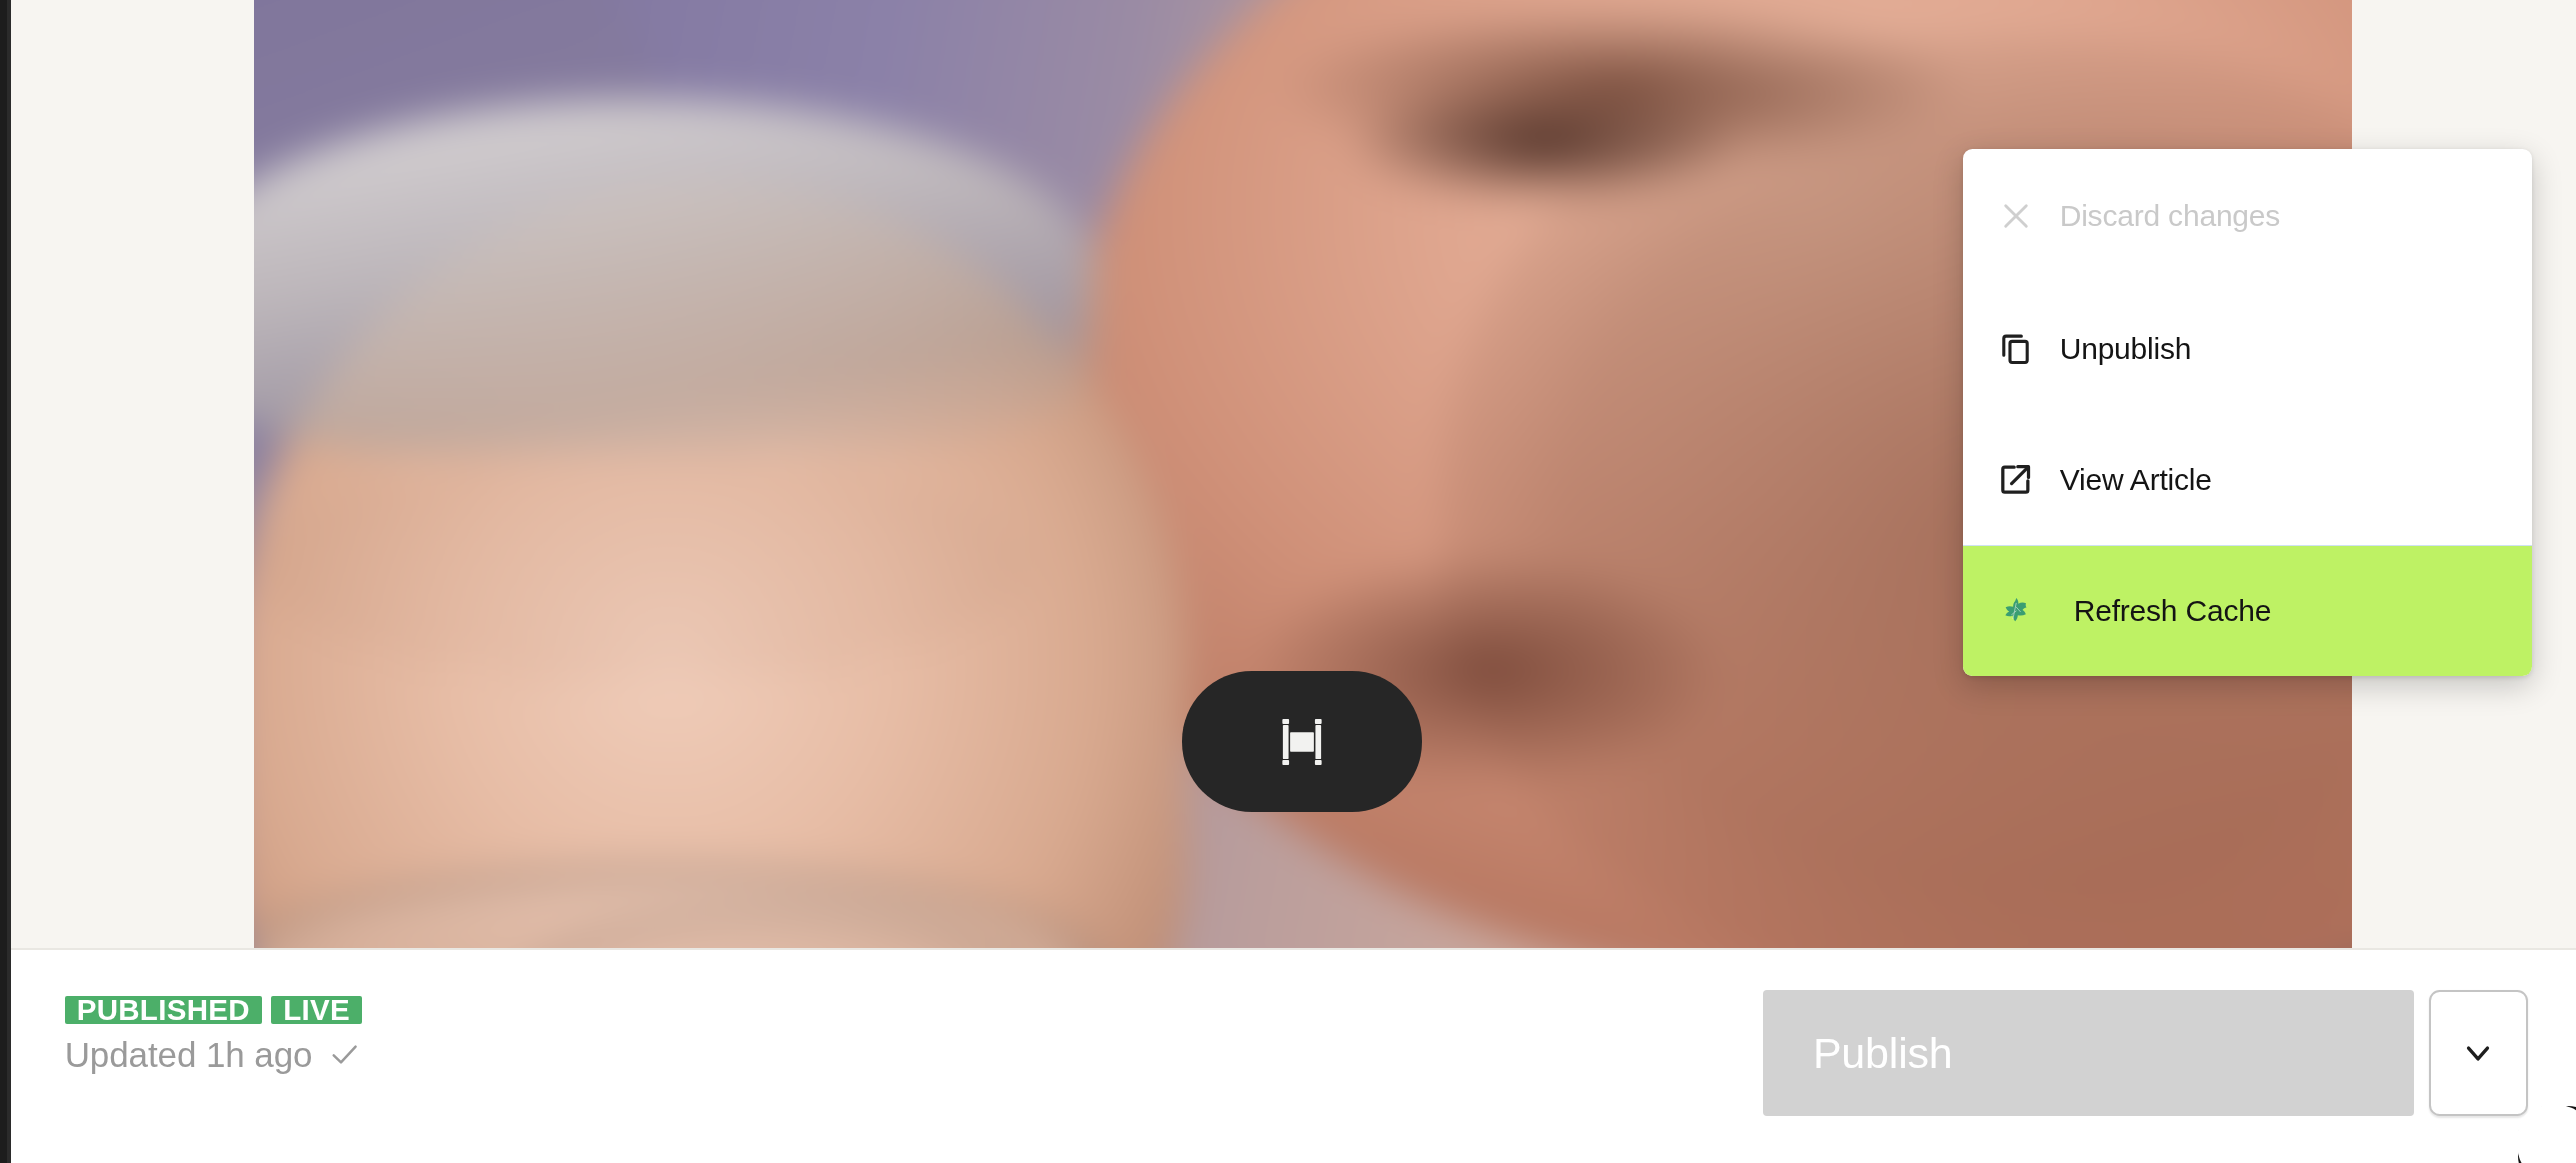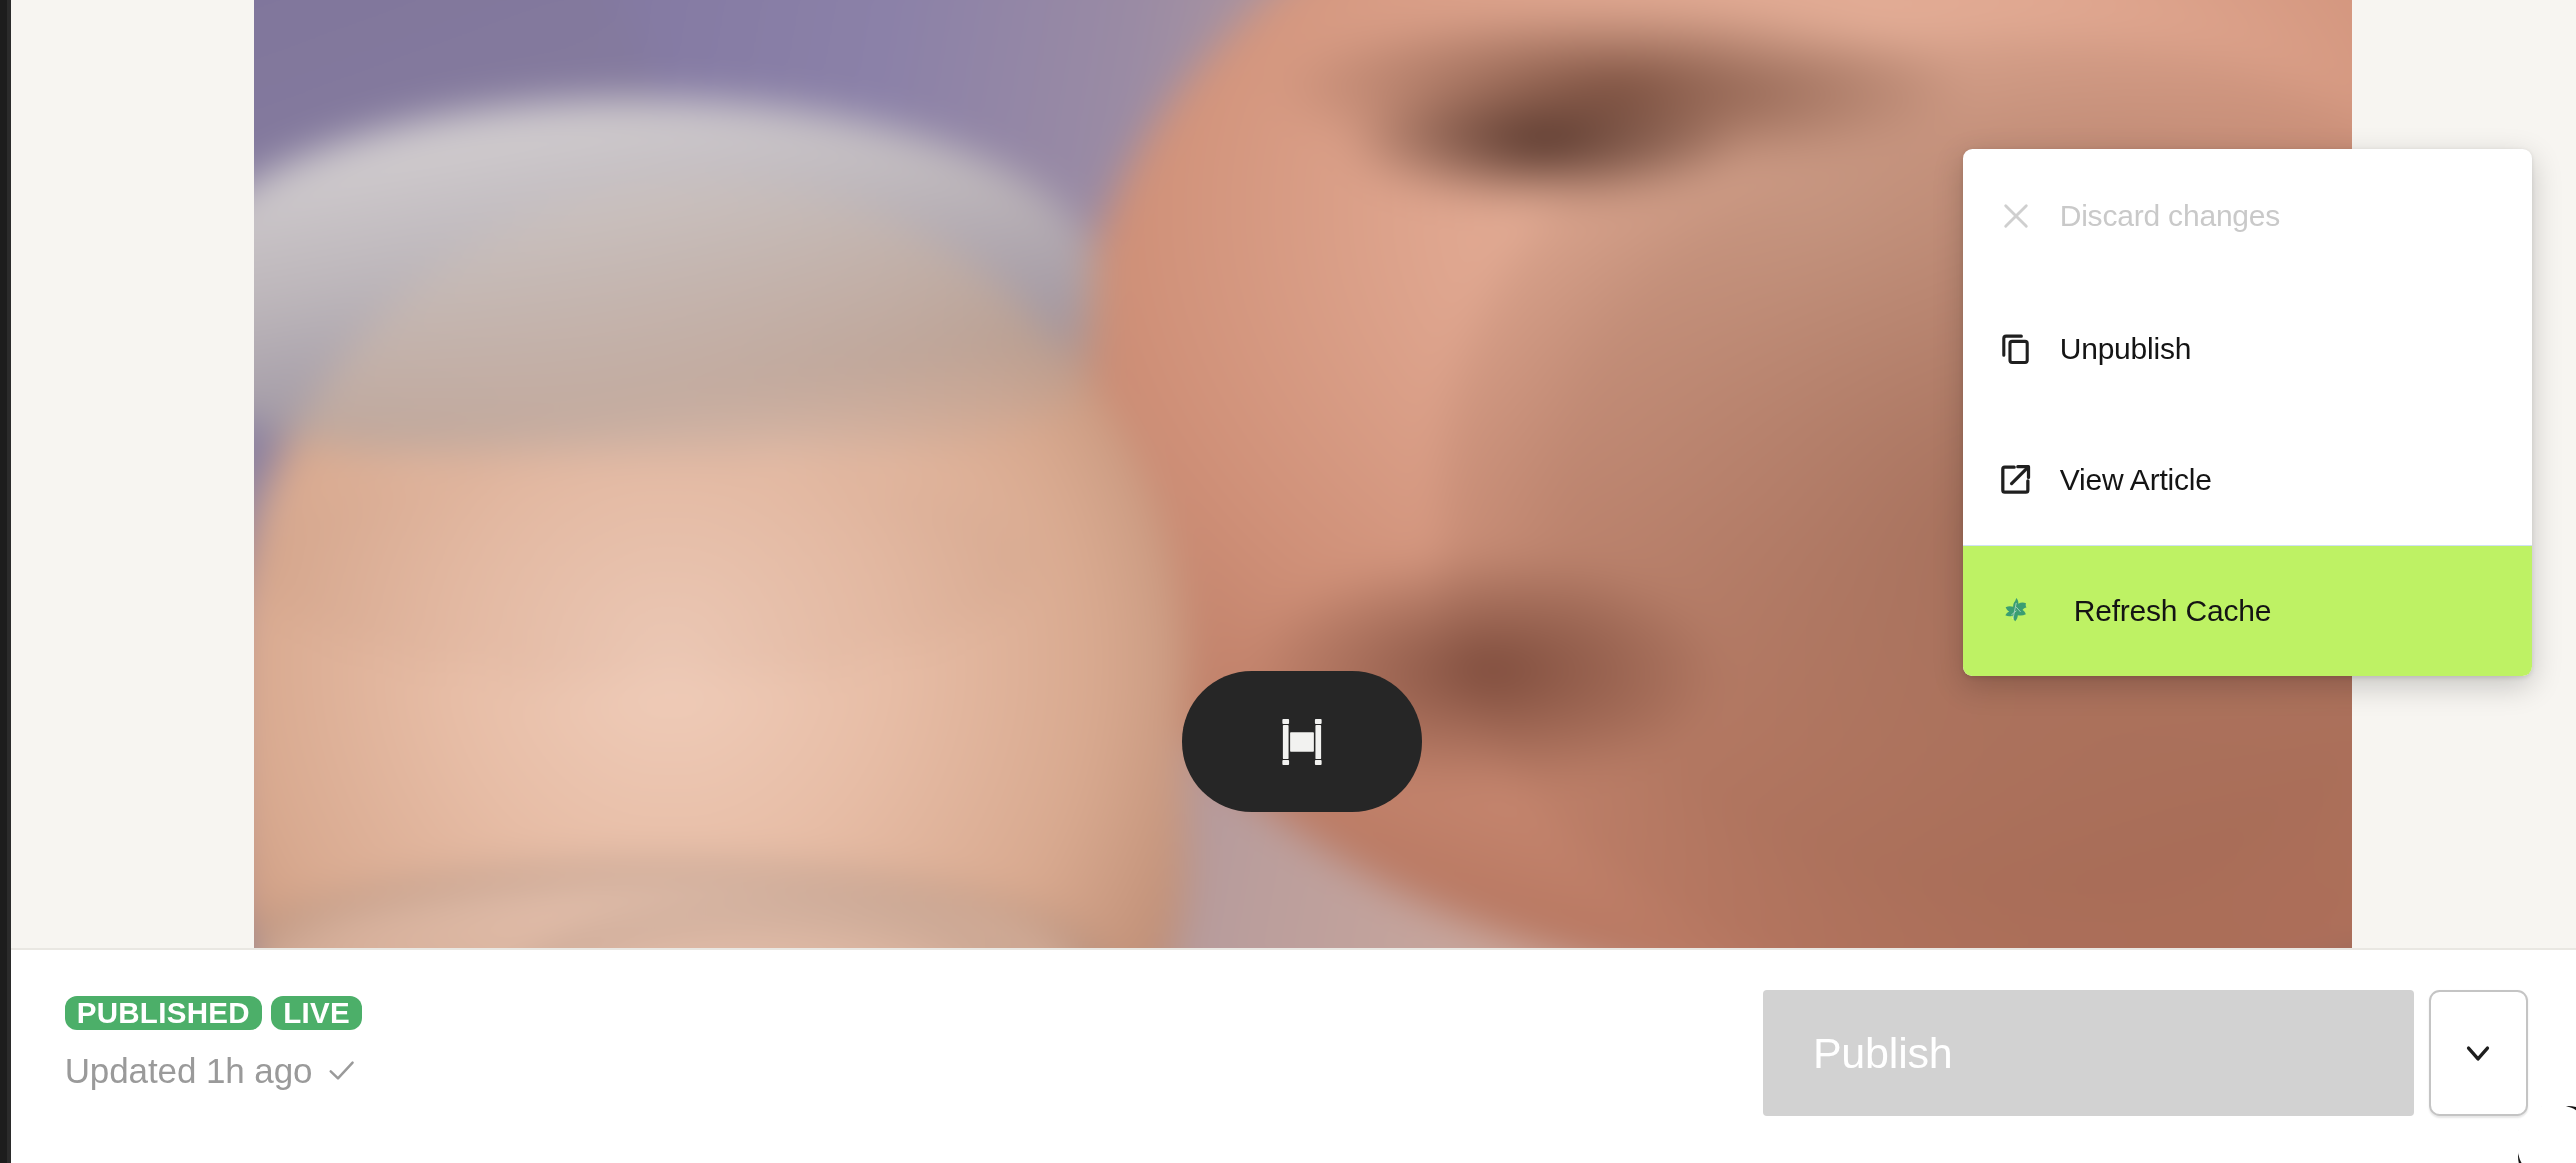--- a/index.html
+++ b/index.html
@@ -289,36 +289,37 @@
 
   .badges {
     display: flex;
     align-items: center;
     gap: 9.4px;
   }
   .badge {
     display: inline-flex;
     align-items: center;
     justify-content: center;
-    height: 34px;
+    height: 28px;
     padding: 0 12px;
-    border-radius: 12px;
+    border-radius: 2px;
     background: #4caf69;
     color: #ffffff;
     font-size: 29.5px;
     font-weight: 700;
     letter-spacing: 0.3px;
     line-height: 1;
   }
 
   .updated-row {
     display: flex;
     align-items: center;
     gap: 12px;
-    margin-top: 23px;
+    margin-top: 13px;
+    justify-content: space-between;
   }
   .updated-text {
     font-size: 35px;
     color: #9a9a9a;
     line-height: 1;
     letter-spacing: -0.1px;
   }
   .updated-check { color: #9a9a9a; display: flex; align-items: center; }
   .updated-check svg { display: block; }
 

